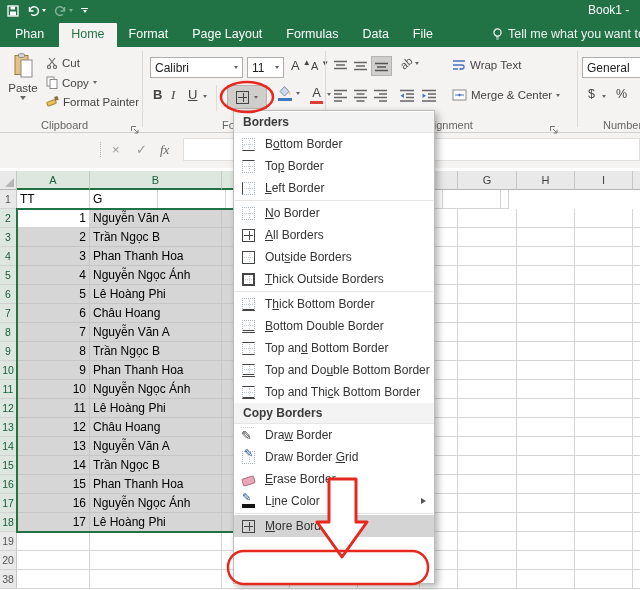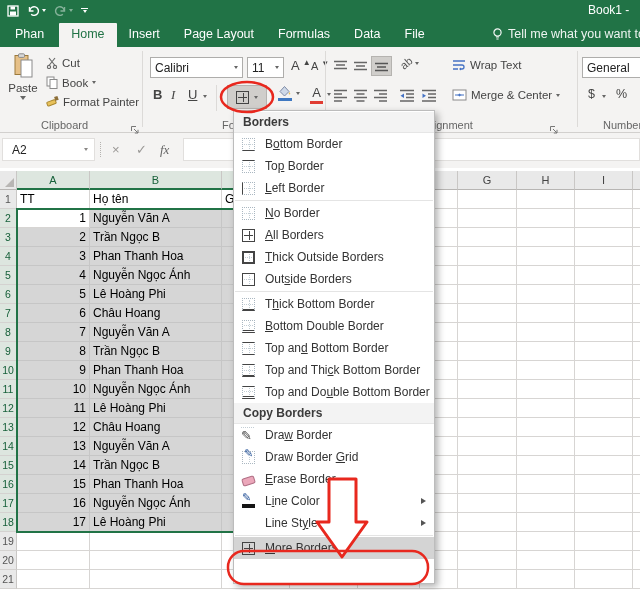--- a/index.html
+++ b/index.html
@@ -130,21 +130,21 @@
           <span class="caret sm"></span>
         </span>
     </div>
     <span class="wintitle">Book1 -</span>
   </div>
 
   <div class="tabstrip">
     <span class="tab filetab">Phan</span>
     <span id="tabs-slot" style="display:flex">
         <span class="tab active">Home</span>
-        <span class="tab">Insert</span>
+        <span class="tab">Format</span>
         <span class="tab">Page Layout</span>
         <span class="tab">Formulas</span>
         <span class="tab">Data</span>
         <span class="tab">File</span>
       </span>
     <span class="tellme">
       <svg width="11" height="13" viewBox="0 0 11 13">
           <circle cx="5.5" cy="4.5" r="3.6" fill="none" stroke="rgba(255,255,255,.95)" stroke-width="1.2"></circle>
           <path d="M4 9 h3 M4.4 11 h2.2" stroke="rgba(255,255,255,.95)" stroke-width="1.1" fill="none"></path>
         </svg>
@@ -169,21 +169,21 @@
           <circle cx="3" cy="10" r="1.6" fill="none" stroke="#6b6b6b" stroke-width="1.1"></circle>
           <circle cx="9" cy="10" r="1.6" fill="none" stroke="#6b6b6b" stroke-width="1.1"></circle>
         </svg>
       <span>Cut</span>
     </div>
     <div class="smallbtn" style="left:46px;top:29px">
       <svg width="12" height="13" viewBox="0 0 12 13">
           <rect x="1" y="1" width="7" height="9" fill="#fff" stroke="#8a8a8a"></rect>
           <rect x="4" y="3.5" width="7" height="9" fill="#fff" stroke="#8a8a8a"></rect>
         </svg>
-      <span>Book</span>
+      <span>Copy</span>
       <span class="caret sm ccar"></span>
     </div>
     <div class="smallbtn" style="left:46px;top:48px">
       <svg width="13" height="13" viewBox="0 0 13 13">
           <rect x="1" y="6" width="9" height="4" rx="1" transform="rotate(-20 5 8)" fill="#e8c15a" stroke="#a8862e"></rect>
           <rect x="8.5" y="1.5" width="3.5" height="4" transform="rotate(-20 10 3)" fill="#8d6f3a"></rect>
         </svg>
       <span>Format Painter</span>
     </div>
     <span class="rlabel" style="left:41px">Clipboard</span>
@@ -303,24 +303,20 @@
         <span>$</span>
       </div>
     <span class="caret sm ccar" style="position:absolute;left:602px;top:48px"></span>
     <div class="fmtbtn" style="left:616px;top:40px;font-size:12.5px">
         <span>%</span>
       </div>
     <span class="rlabel" style="left:603px">Number</span>
   </div>
 
   <div class="fbar">
-    <div class="namebox">
-      <span>A2</span>
-      <span class="caret sm" style="color:#8a8886"></span>
-    </div>
     <div class="fdiv"></div>
     <span class="fbtn" style="left:112px">×</span>
     <span class="fbtn" style="left:136px">✓</span>
     <span class="fbtn" style="left:160px;font-family:'Liberation Serif',serif;font-style:italic;color:#666">fx</span>
     <div class="finput"></div>
   </div>
 
   <div class="sheet">
     <div class="hdrrow" id="colhdr-slot">
         <div class="corner"></div>
@@ -332,21 +328,20 @@
         <div class="colhdr" style="width: 38px;"></div>
         <div class="colhdr" style="width: 59px;">G</div>
         <div class="colhdr" style="width: 58px;">H</div>
         <div class="colhdr" style="width: 58px;">I</div>
         <div class="colhdr" style="width: 8px;"></div>
       </div>
     <div id="rows-slot">
         <div class="srow" style="top: 22px;">
           <div class="rowhdr">1</div>
           <div class="cell" style="width: 73px;">TT</div>
-          <div class="cell" style="width: 132px;">Họ tên</div>
           <div class="cell" style="width: 68px;">G</div>
           <div class="cell" style="width: 68px;"></div>
           <div class="cell" style="width: 62px;"></div>
           <div class="cell" style="width: 38px;"></div>
           <div class="cell" style="width: 59px;"></div>
           <div class="cell" style="width: 58px;"></div>
           <div class="cell" style="width: 58px;"></div>
           <div class="cell" style="width: 8px;"></div>
         </div>
         <div class="srow" style="top: 41px;">
@@ -590,21 +585,21 @@
           <div class="cell" style="width: 68px;"></div>
           <div class="cell" style="width: 68px;"></div>
           <div class="cell" style="width: 62px;"></div>
           <div class="cell" style="width: 38px;"></div>
           <div class="cell" style="width: 59px;"></div>
           <div class="cell" style="width: 58px;"></div>
           <div class="cell" style="width: 58px;"></div>
           <div class="cell" style="width: 8px;"></div>
         </div>
         <div class="srow" style="top: 402px;">
-          <div class="rowhdr">21</div>
+          <div class="rowhdr">38</div>
           <div class="cell" style="width: 73px;"></div>
           <div class="cell" style="width: 132px;"></div>
           <div class="cell" style="width: 68px;"></div>
           <div class="cell" style="width: 68px;"></div>
           <div class="cell" style="width: 62px;"></div>
           <div class="cell" style="width: 38px;"></div>
           <div class="cell" style="width: 59px;"></div>
           <div class="cell" style="width: 58px;"></div>
           <div class="cell" style="width: 58px;"></div>
           <div class="cell" style="width: 8px;"></div>
@@ -630,69 +625,64 @@
       <div class="menu-sep"></div>
       <div class="menu-item">
         <span class="ib"></span>
         <span><u>N</u>o Border</span>
       </div>
       <div class="menu-item">
         <span class="ib e-all x-solid"></span>
         <span><u>A</u>ll Borders</span>
       </div>
       <div class="menu-item">
+        <span class="ib e-all"></span>
+        <span>Out<u>s</u>ide Borders</span>
+      </div>
+      <div class="menu-item">
         <span class="ib e-thick"></span>
         <span><u>T</u>hick Outside Borders</span>
       </div>
-      <div class="menu-item">
-        <span class="ib e-all"></span>
-        <span>Out<u>s</u>ide Borders</span>
-      </div>
       <div class="menu-sep"></div>
       <div class="menu-item">
         <span class="ib e-bth"></span>
         <span>T<u>h</u>ick Bottom Border</span>
       </div>
       <div class="menu-item">
         <span class="ib e-bd"></span>
         <span><u>B</u>ottom Double Border</span>
       </div>
       <div class="menu-item">
         <span class="ib e-t e-b"></span>
         <span>Top an<u>d</u> Bottom Border</span>
       </div>
       <div class="menu-item">
+        <span class="ib e-t e-bd"></span>
+        <span>Top and Do<u>u</u>ble Bottom Border</span>
+      </div>
+      <div class="menu-item">
         <span class="ib e-t e-bth"></span>
         <span>Top and Thi<u>c</u>k Bottom Border</span>
       </div>
-      <div class="menu-item">
-        <span class="ib e-t e-bd"></span>
-        <span>Top and Do<u>u</u>ble Bottom Border</span>
-      </div>
       <div class="menu-header">Copy Borders</div>
       <div class="menu-item">
         <span class="ib pencil"></span>
         <span>Dra<u>w</u> Border</span>
       </div>
       <div class="menu-item">
         <span class="ib pencil-grid"></span>
         <span>Draw Border <u>G</u>rid</span>
       </div>
       <div class="menu-item">
         <span class="ib eraser"></span>
         <span><u>E</u>rase Border</span>
       </div>
       <div class="menu-item">
         <span class="ib linecolor"></span>
         <span>L<u>i</u>ne Color</span>
-        <span class="subarrow"></span>
-      </div>
-      <div class="menu-item">
-        <span class="ib nostyle"></span>
-        <span>Line St<u>y</u>le</span>
         <span class="subarrow"></span>
       </div>
       <div class="menu-sep"></div>
       <div class="menu-item hl">
         <span class="ib e-all x-solid"></span>
         <span><u>M</u>ore Borders...</span>
       </div>
     </div>
 
   <svg class="annot" id="annot-svg" viewBox="0 0 640 590">

